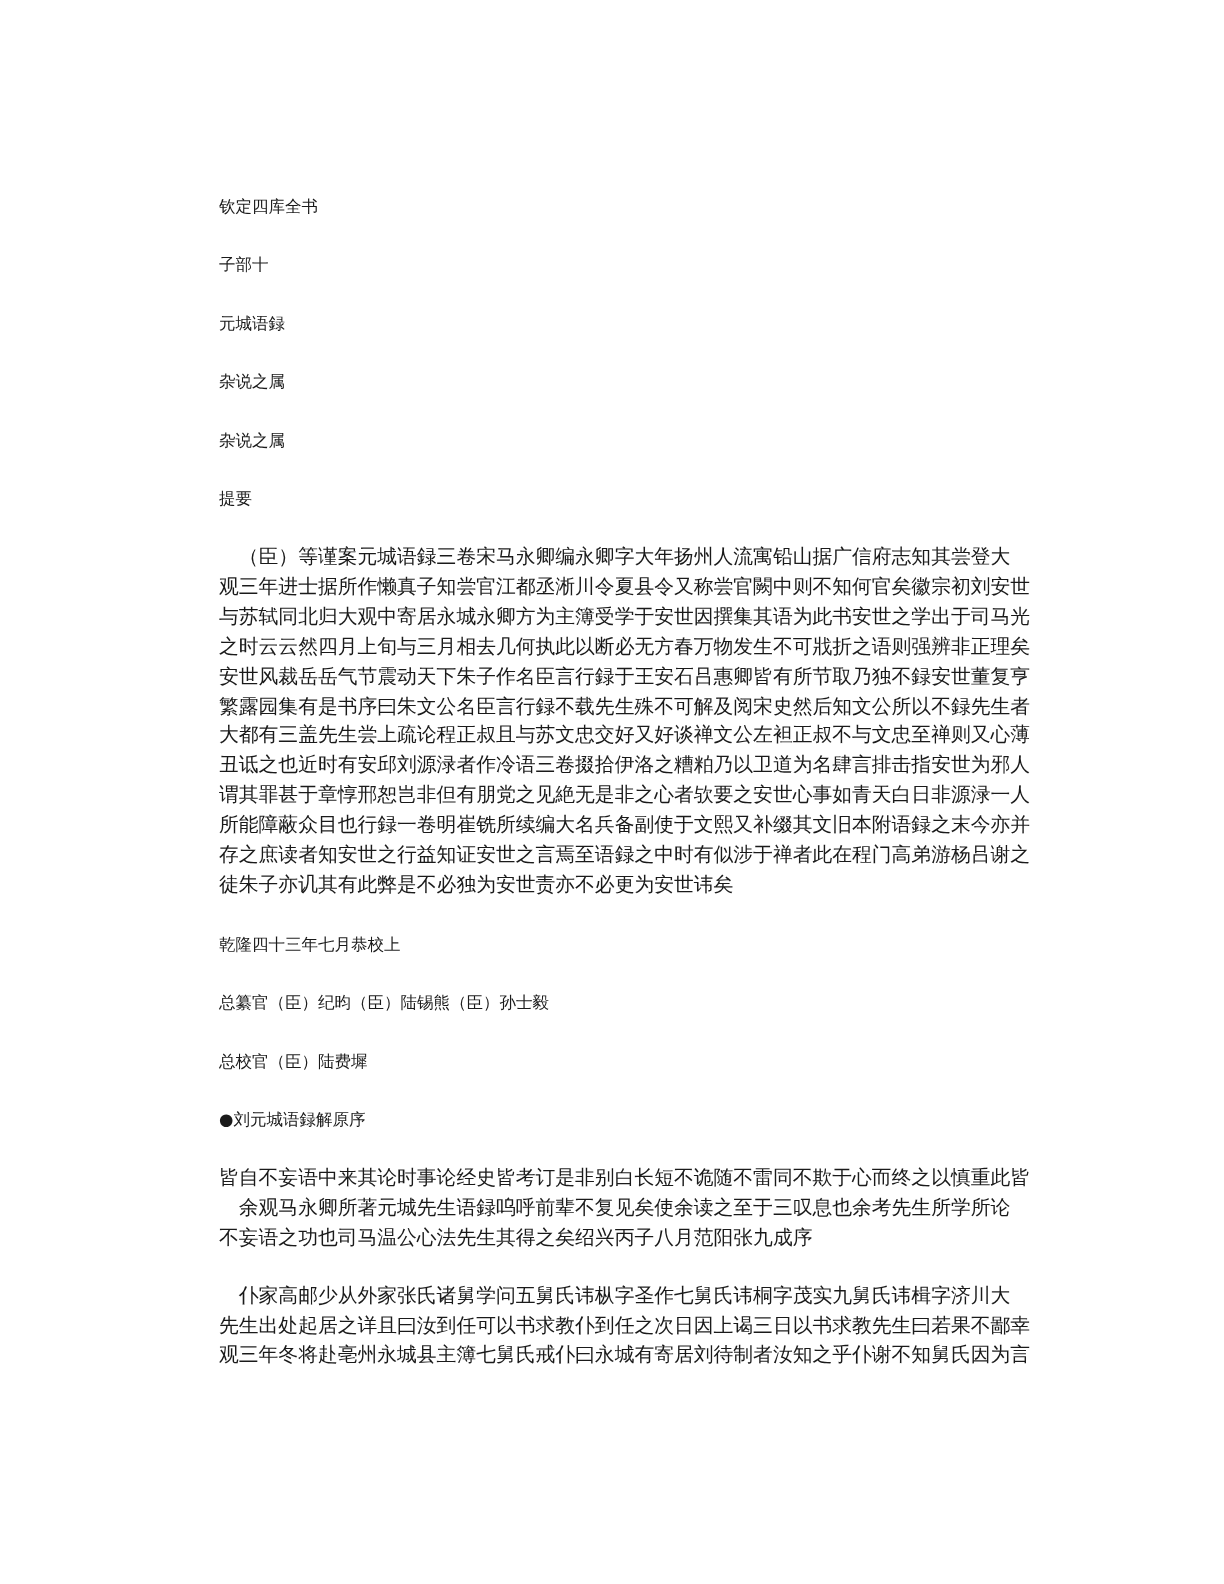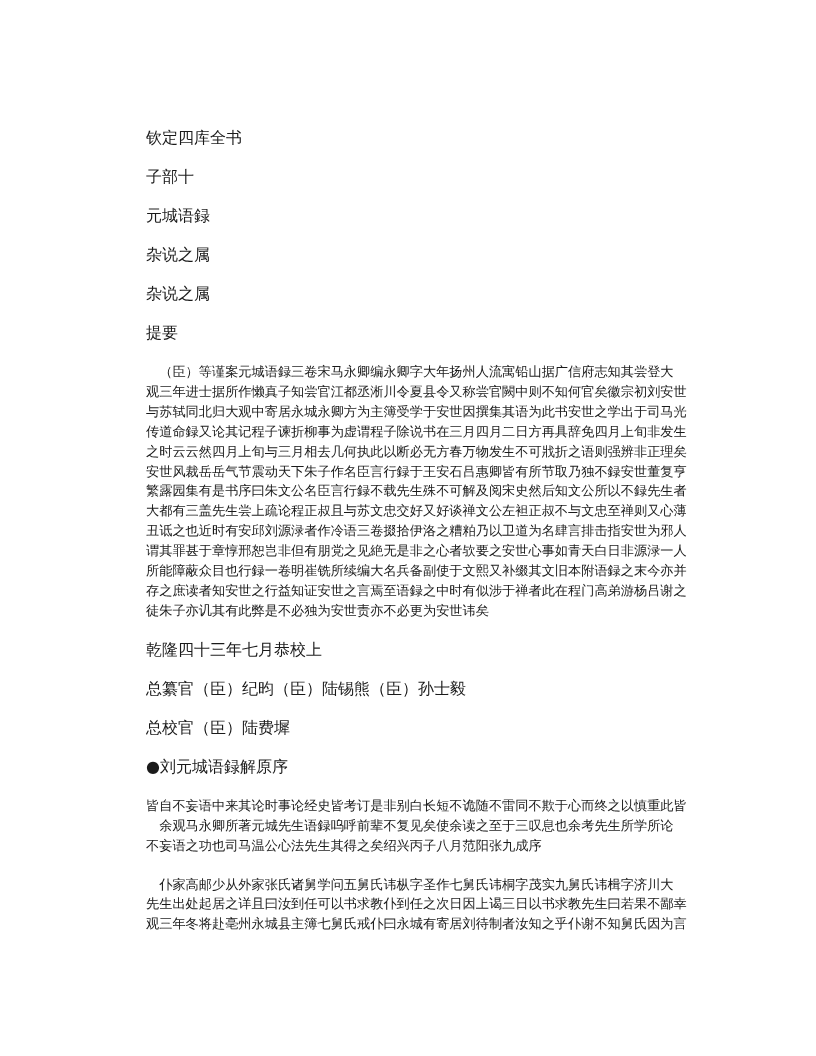--- a/index.html
+++ b/index.html
@@ -15,21 +15,21 @@
       font-family: "DejaVu Serif", "Liberation Serif", serif;
       color: #1a1a1a;
     }
     .page {
       position: absolute;
       left: 146px;
       top: 128px;
       width: 530px;
     }
     .heading {
-      font-size: 16px;
+      font-size: 11px;
       line-height: 20px;
       margin: 0 0 19px 0;
       white-space: nowrap;
     }
     .para {
       font-size: 13.2px;
       line-height: 19.9px;
       margin: 0 0 19px 0;
       text-indent: 26px;
       text-align: justify;
@@ -51,21 +51,20 @@
   <div class="heading">子部十</div>
   <div class="heading">元城语録</div>
   <div class="heading">杂说之属</div>
   <div class="heading">杂说之属</div>
   <div class="heading">提要</div>
 
   <div class="para" style="text-indent:0">
     <span class="line">　（臣）等谨案元城语録三卷宋马永卿编永卿字大年扬州人流寓铅山据广信府志知其尝登大</span>
     <span class="line">观三年进士据所作懒真子知尝官江都丞淅川令夏县令又称尝官闕中则不知何官矣徽宗初刘安世</span>
     <span class="line">与苏轼同北归大观中寄居永城永卿方为主簿受学于安世因撰集其语为此书安世之学出于司马光</span>
-    <span class="line">传道命録又论其记程子谏折柳事为虚谓程子除说书在三月四月二日方再具辞免四月上旬非发生</span>
     <span class="line">之时云云然四月上旬与三月相去几何执此以断必无方春万物发生不可戕折之语则强辨非正理矣</span>
     <span class="line">安世风裁岳岳气节震动天下朱子作名臣言行録于王安石吕惠卿皆有所节取乃独不録安世董复亨</span>
     <span class="line">繁露园集有是书序曰朱文公名臣言行録不载先生殊不可解及阅宋史然后知文公所以不録先生者</span>
     <span class="line">大都有三盖先生尝上疏论程正叔且与苏文忠交好又好谈禅文公左袒正叔不与文忠至禅则又心薄</span>
     <span class="line">丑诋之也近时有安邱刘源渌者作冷语三卷掇拾伊洛之糟粕乃以卫道为名肆言排击指安世为邪人</span>
     <span class="line">谓其罪甚于章惇邢恕岂非但有朋党之见絶无是非之心者欤要之安世心事如青天白日非源渌一人</span>
     <span class="line">所能障蔽众目也行録一卷明崔铣所续编大名兵备副使于文熙又补缀其文旧本附语録之末今亦并</span>
     <span class="line">存之庶读者知安世之行益知证安世之言焉至语録之中时有似涉于禅者此在程门高弟游杨吕谢之</span>
     <span class="line">徒朱子亦讥其有此弊是不必独为安世责亦不必更为安世讳矣</span>
   </div>

